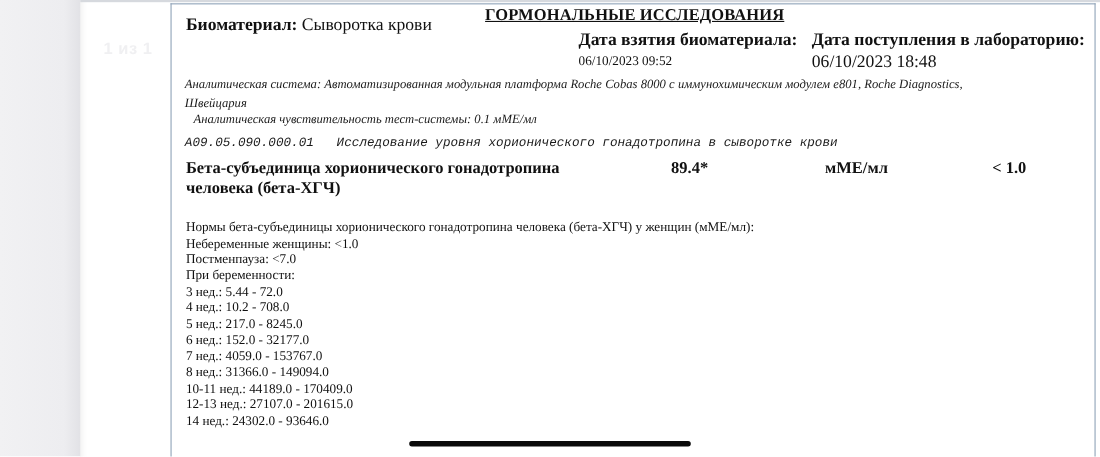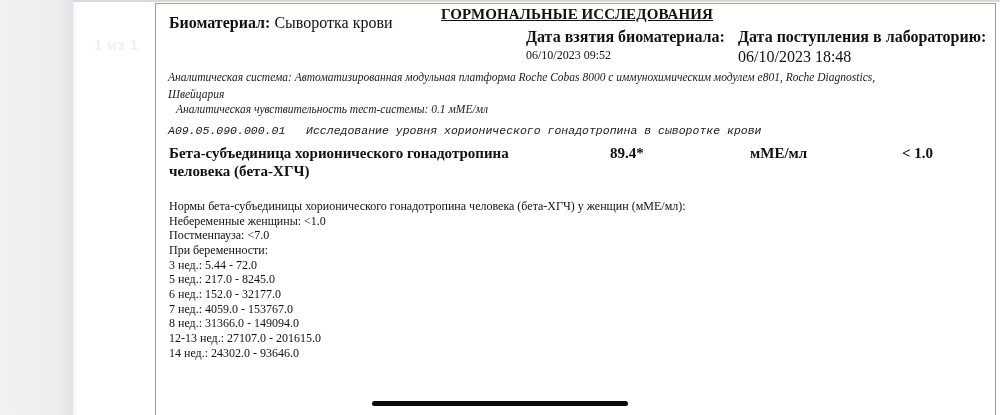--- a/index.html
+++ b/index.html
@@ -100,23 +100,25 @@
     <div class="abs test-value">89.4*</div>
     <div class="abs test-unit">мМЕ/мл</div>
     <div class="abs test-ref">&lt; 1.0</div>
 
     <div class="abs norms">
       <div>Нормы бета-субъединицы хорионического гонадотропина человека (бета-ХГЧ) у женщин (мМЕ/мл):</div>
       <div>Небеременные женщины: &lt;1.0</div>
       <div>Постменпауза: &lt;7.0</div>
       <div>При беременности:</div>
       <div>3 нед.: 5.44 - 72.0</div>
+      <div>4 нед.: 10.2 - 708.0</div>
       <div>5 нед.: 217.0 - 8245.0</div>
       <div>6 нед.: 152.0 - 32177.0</div>
       <div>7 нед.: 4059.0 - 153767.0</div>
       <div>8 нед.: 31366.0 - 149094.0</div>
+      <div>10-11 нед.: 44189.0 - 170409.0</div>
       <div>12-13 нед.: 27107.0 - 201615.0</div>
       <div>14 нед.: 24302.0 - 93646.0</div>
     </div>
   </div>
 
   <div class="home-indicator"></div>
 </div>
 
 </body></html>

